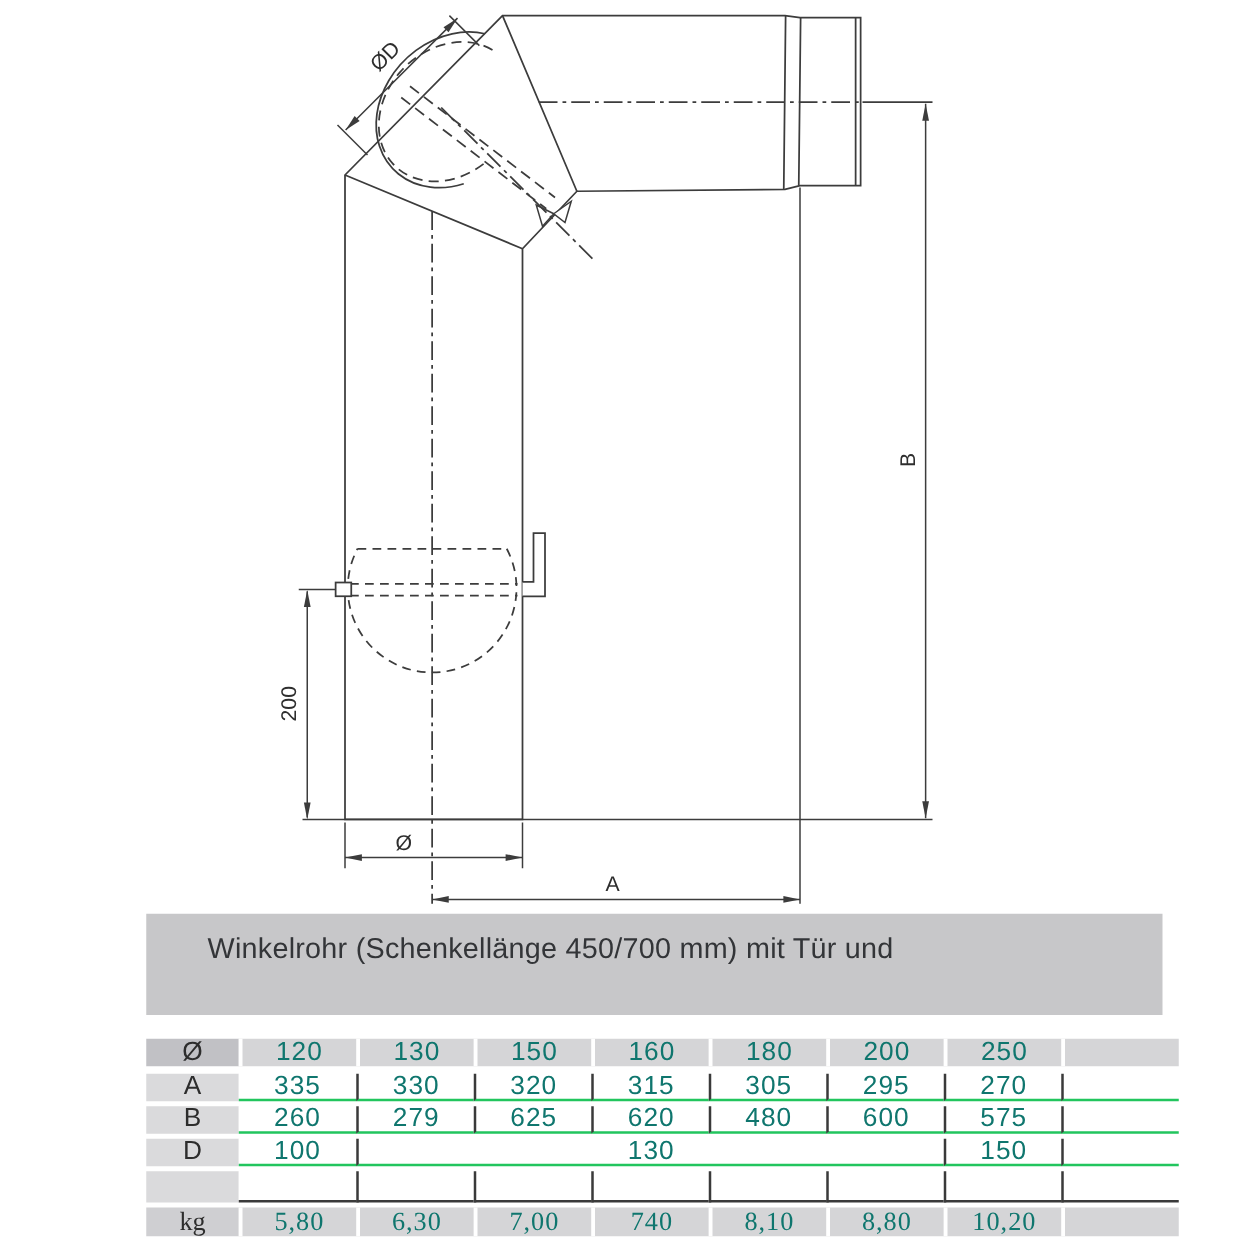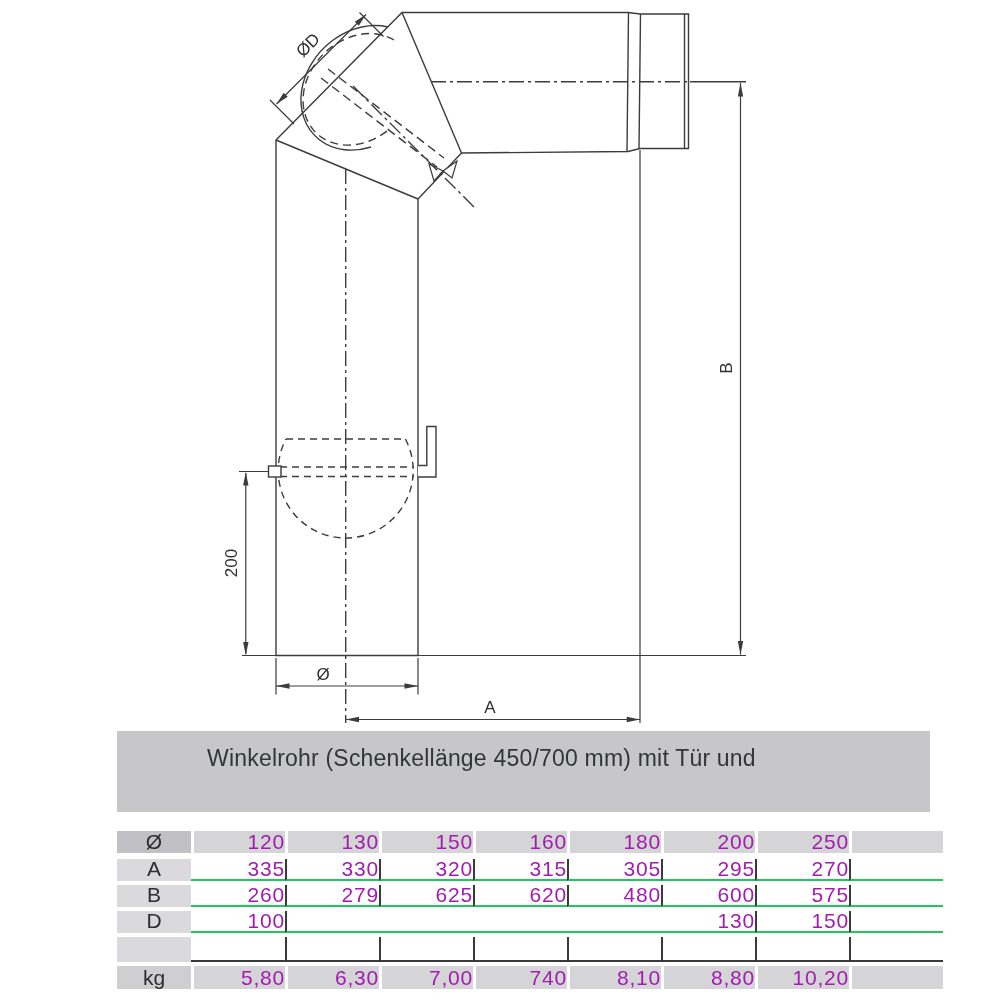--- a/index.html
+++ b/index.html
@@ -5,47 +5,47 @@
   html,body{margin:0;padding:0;background:#fff;}
   #canvas{
     position:relative;width:1000px;height:1000px;background:#ffffff;
     font-family:"Liberation Sans", sans-serif;overflow:hidden;
   }
   #drawing{position:absolute;left:0;top:0;}
   .dimtext{font-family:"Liberation Sans",sans-serif;font-size:17px;fill:#2e2e2e;}
   #title-bar{
     position:absolute;left:117px;top:731px;width:813px;height:81px;
     background:#c7c7c9;color:#333538;font-size:23px;line-height:28px;
-    box-sizing:border-box;padding:13px 10px 0 90px;letter-spacing:0.2px;
+    box-sizing:border-box;padding:13px 10px 0 49px;letter-spacing:0.2px;
   }
   #spec-table{position:absolute;left:117px;top:831px;width:827px;}
   .trow{display:grid;grid-template-columns:74px repeat(8,94px);}
   .trow .tlabel{
     text-align:center;color:#2d2d2d;font-size:21px;
   }
   .trow .tcell{
-    text-align:right;color:#a21caf;font-size:21px;letter-spacing:0.8px;
+    text-align:center;color:#0f766e;font-size:21px;letter-spacing:0.8px;
     box-sizing:border-box;
   }
   
   .trow.header{height:22px;line-height:22px;margin-bottom:6px;}
   .trow.header .tlabel{background:#c1c1c5;}
   .trow.header .tcell{background:#d5d5d7;border-left:3px solid #fff;}
   
   .trow.data{height:22px;line-height:20px;margin-bottom:4px;}
   .trow.data .tlabel{background:#dadadc;}
   .trow.data .tcell{background:#fff;border-bottom:2px solid #22c55e;border-left:2px solid #3a3a3a;}
   .trow.data .tcell.first{border-left:none;}
   
   .trow.empty{height:25px;line-height:23px;margin-bottom:4px;}
   .trow.empty .tlabel{background:#dadadc;}
   .trow.empty .tcell{background:#fff;border-bottom:2px solid #3a3a3a;border-left:2px solid #3a3a3a;}
   .trow.empty .tcell.first{border-left:none;}
   
-  .trow.footer{height:23px;line-height:23px;}
+  .trow.footer{height:23px;line-height:23px;font-family:Liberation Serif, serif;}
   .trow.footer .tlabel{background:#cfcfd2;}
   .trow.footer .tcell{background:#d5d5d7;border-left:3px solid #fff;}
 </style>
 </head>
 <body>
 
 <div id="canvas">
 
   <svg id="drawing" width="1000" height="730" viewBox="0 0 1000 730">
     <g stroke="#3c3c3c" stroke-width="1.4" fill="none" stroke-linecap="butt" stroke-linejoin="miter">

